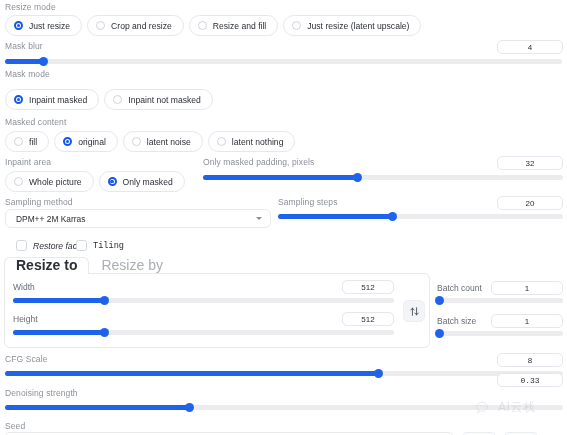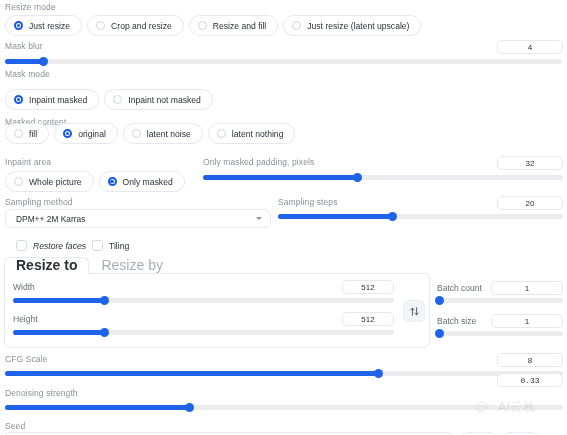--- a/index.html
+++ b/index.html
@@ -283,21 +283,21 @@
     </div>
     <div class="radio-pill">
       <span class="dot"></span>
       <span class="rl">Inpaint not masked</span>
     </div>
   </div>
 
   <div class="abs" style="left:5px; top:117px;">
     <div class="group-label">Masked content</div>
   </div>
-  <div class="abs radio-row" style="left:5px; top:123px;">
+  <div class="abs radio-row" style="left:5px; top:131px;">
     <div class="radio-pill">
       <span class="dot"></span>
       <span class="rl">fill</span>
     </div>
     <div class="radio-pill checked">
       <span class="dot"></span>
       <span class="rl">original</span>
     </div>
     <div class="radio-pill">
       <span class="dot"></span>
@@ -350,21 +350,21 @@
     <div class="slider">
       <div class="fill" id="f-steps" style="width: 40%;"></div>
       <div class="thumb" id="t-steps" style="left: 40%;"></div>
     </div>
   </div>
 
   <div class="abs cbx-row" style="left:16px; top:240px;font-style:italic;">
     <span class="cbx"></span>
     <span class="cbx-label">Restore faces</span>
   </div>
-  <div class="abs cbx-row" style="left:92px; top:240px;">
+  <div class="abs cbx-row" style="left:76px; top:240px;font-family:Liberation Mono, monospace;">
     <span class="cbx"></span>
     <span class="cbx-label">Tiling</span>
   </div>
 
   <div class="abs" style="left:4px; top:258px; width:426px;">
     <div class="tabbar">
       <div class="tab active">Resize to</div>
       <div class="tab inactive">Resize by</div>
     </div>
     <div class="panel-body" style="height:75px;">

